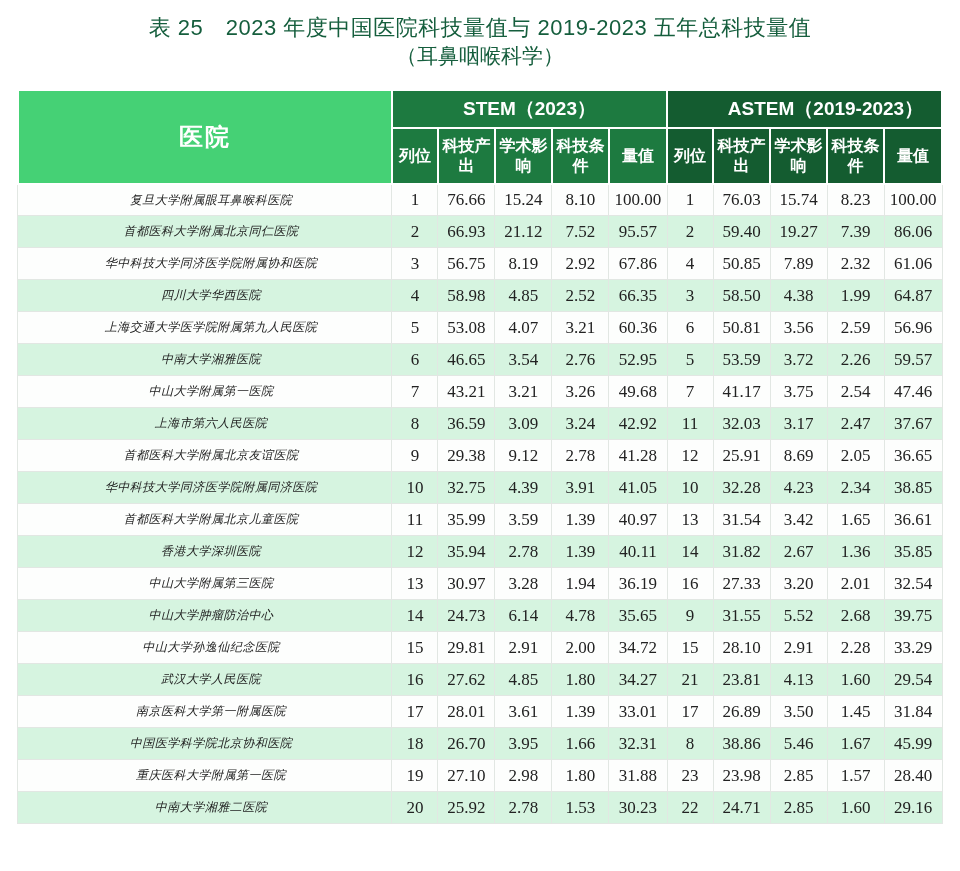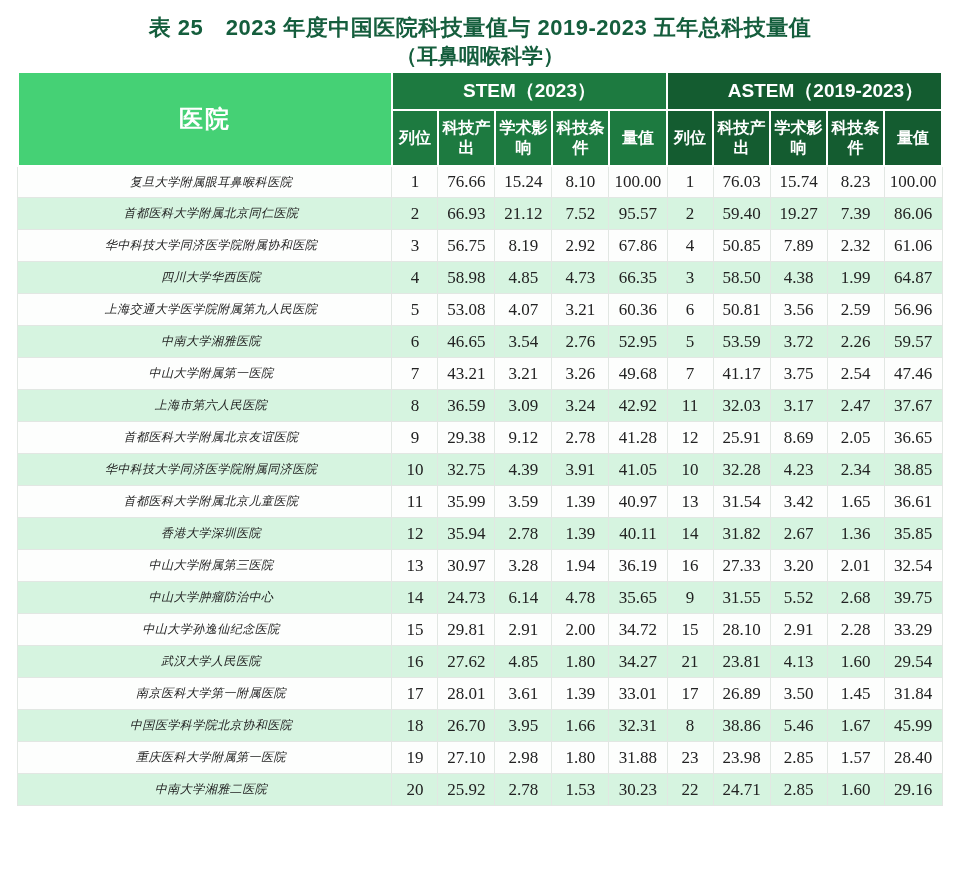--- a/index.html
+++ b/index.html
@@ -12,23 +12,23 @@
     height: 871px;
     background: #ffffff;
     box-sizing: border-box;
     padding-top: 13px;
     font-family: "Liberation Sans", "DejaVu Sans", sans-serif;
     overflow: hidden;
   }
   .title-block {
     text-align: center;
     color: #155e3d;
-    font-weight: bold;
+    font-weight: normal;
     line-height: 1.32;
-    margin-bottom: 1px;
+    margin-bottom: 19px;
   }
   .title-line1 { font-size: 22px; letter-spacing: 0.5px; }
   .title-line2 { font-size: 21px; }
 
   table.stats {
     border-collapse: collapse;
     margin: 0 auto;
     table-layout: fixed;
     width: 924px;
   }
@@ -155,21 +155,21 @@
           <td class="num">50.85</td>
           <td class="num">7.89</td>
           <td class="num">2.32</td>
           <td class="num">61.06</td>
         </tr>
         <tr class="even">
           <td class="hosp">四川大学华西医院</td>
           <td class="num">4</td>
           <td class="num">58.98</td>
           <td class="num">4.85</td>
-          <td class="num">4.73</td>
+          <td class="num">2.52</td>
           <td class="num">66.35</td>
           <td class="num">3</td>
           <td class="num">58.50</td>
           <td class="num">4.38</td>
           <td class="num">1.99</td>
           <td class="num">64.87</td>
         </tr>
         <tr class="odd">
           <td class="hosp">上海交通大学医学院附属第九人民医院</td>
           <td class="num">5</td>

